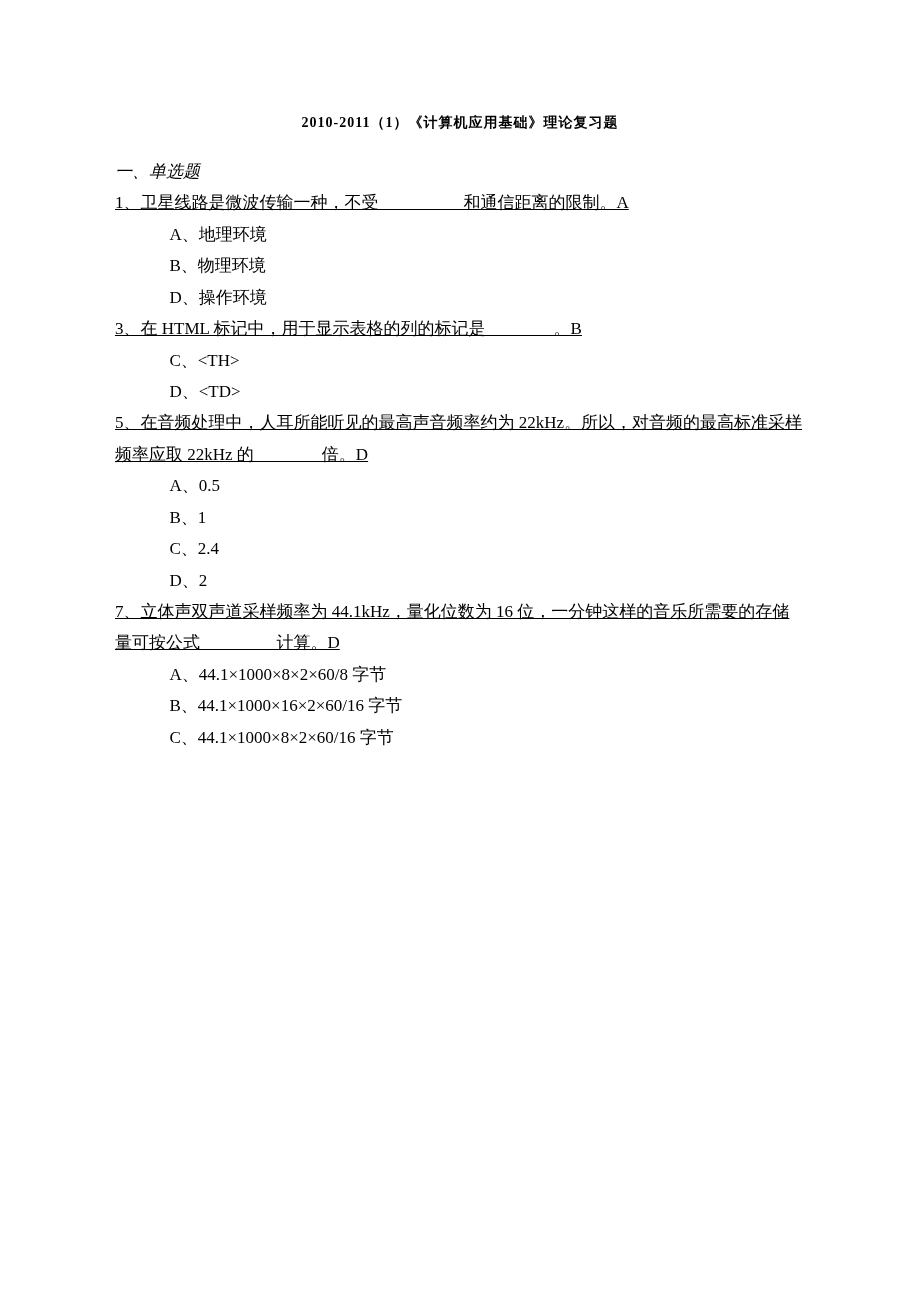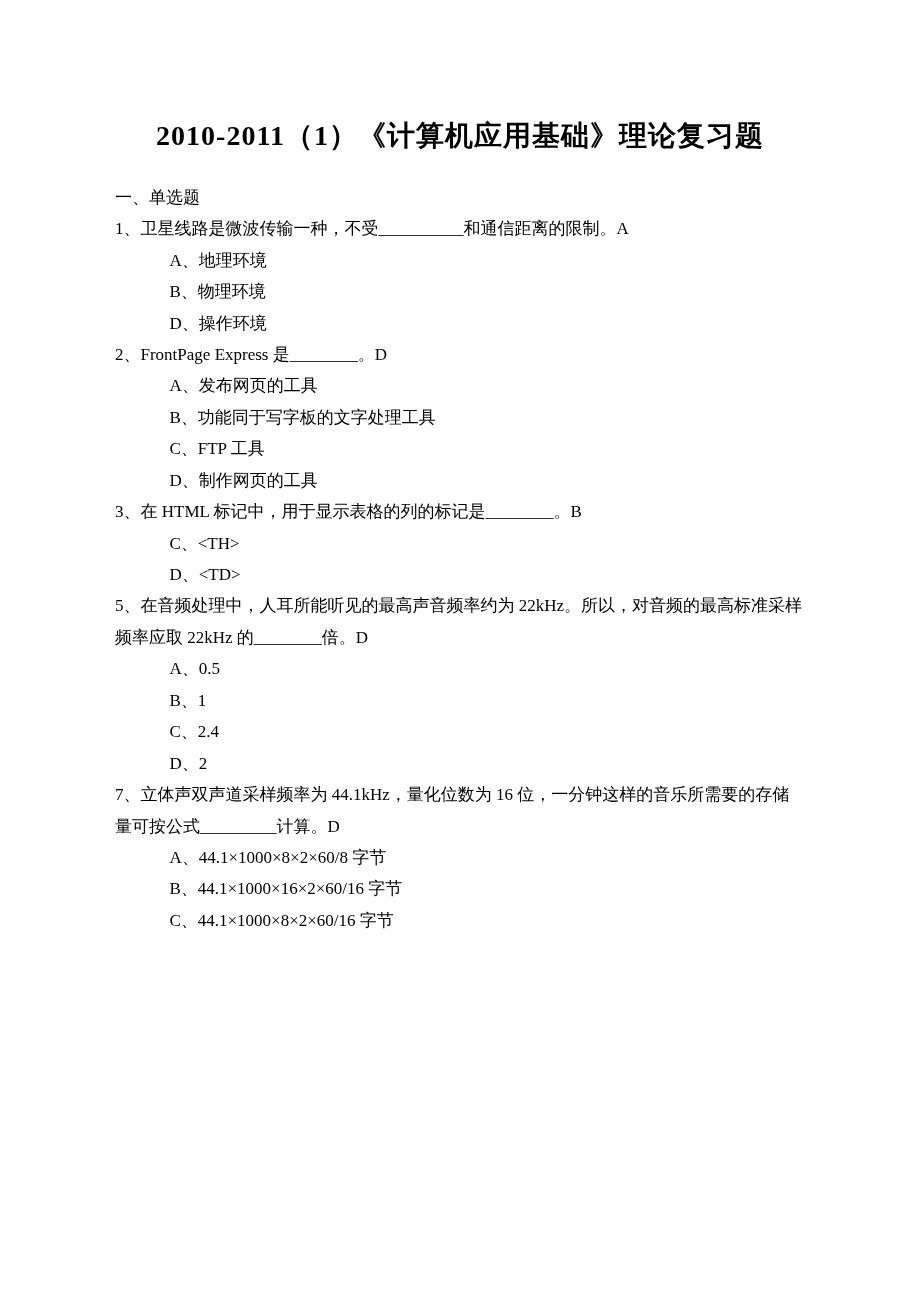--- a/index.html
+++ b/index.html
@@ -13,56 +13,51 @@
       width: 920px;
     }
     .page {
       padding: 110px 115px 40px 115px;
       box-sizing: border-box;
       position: relative;
       min-height: 1302px;
     }
     .title {
       text-align: center;
-      font-size: 28px;
+      font-size: 14px;
       font-weight: bold;
       margin-bottom: 12px;
       letter-spacing: 1px;
     }
     .section-head {
       margin-top: 20px;
+      font-style: italic;
     }
     .question-stem {
       margin-top: 0px;
+      text-decoration: underline;
     }
     .option {
       padding-left: 3.2em;
     }
   </style>
 </head>
 <body>
 
 <div class="page">
   <div class="title">2010-2011（1）《计算机应用基础》理论复习题</div>
   <div class="section-head">一、单选题</div>
 
   <div>
     <div class="question-stem">1、卫星线路是微波传输一种，不受__________和通信距离的限制。A</div>
     <div class="option">A、地理环境</div>
     <div class="option">B、物理环境</div>
     <div class="option">D、操作环境</div>
   </div>
 
-  <div>
-    <div class="question-stem">2、FrontPage Express 是________。D</div>
-    <div class="option">A、发布网页的工具</div>
-    <div class="option">B、功能同于写字板的文字处理工具</div>
-    <div class="option">C、FTP 工具</div>
-    <div class="option">D、制作网页的工具</div>
-  </div>
 
   <div>
     <div class="question-stem">3、在 HTML 标记中，用于显示表格的列的标记是________。B</div>
     <div class="option">C、&lt;TH&gt;</div>
     <div class="option">D、&lt;TD&gt;</div>
   </div>
 
 
   <div>
     <div class="question-stem">5、在音频处理中，人耳所能听见的最高声音频率约为 22kHz。所以，对音频的最高标准采样频率应取 22kHz 的________倍。D</div>

